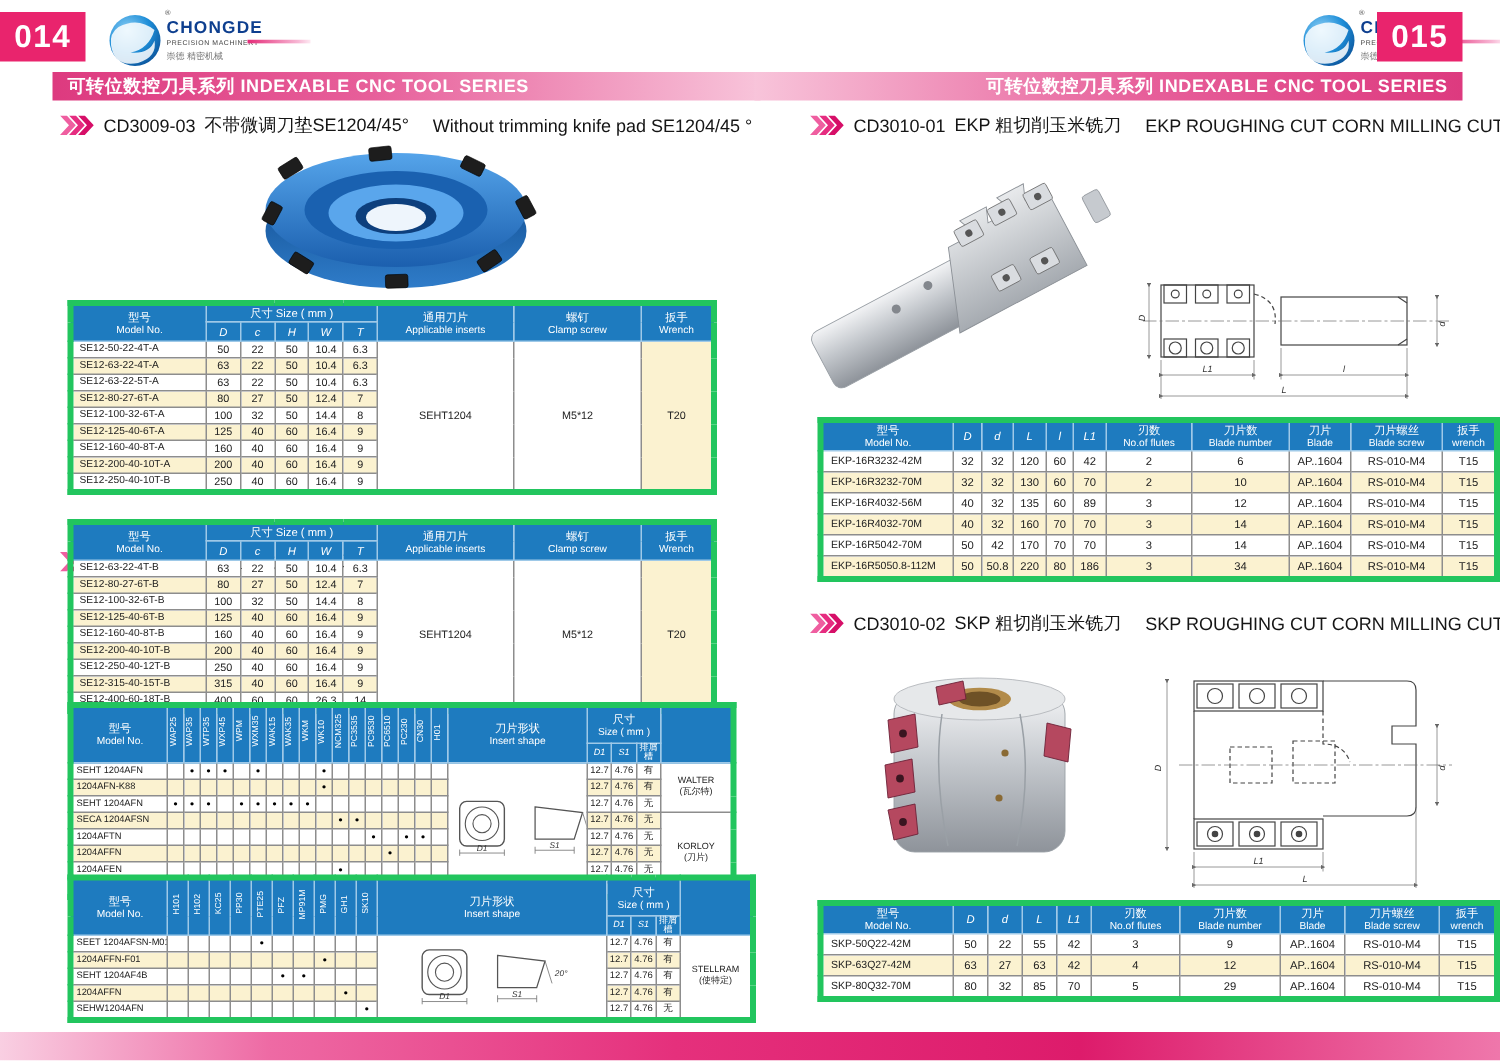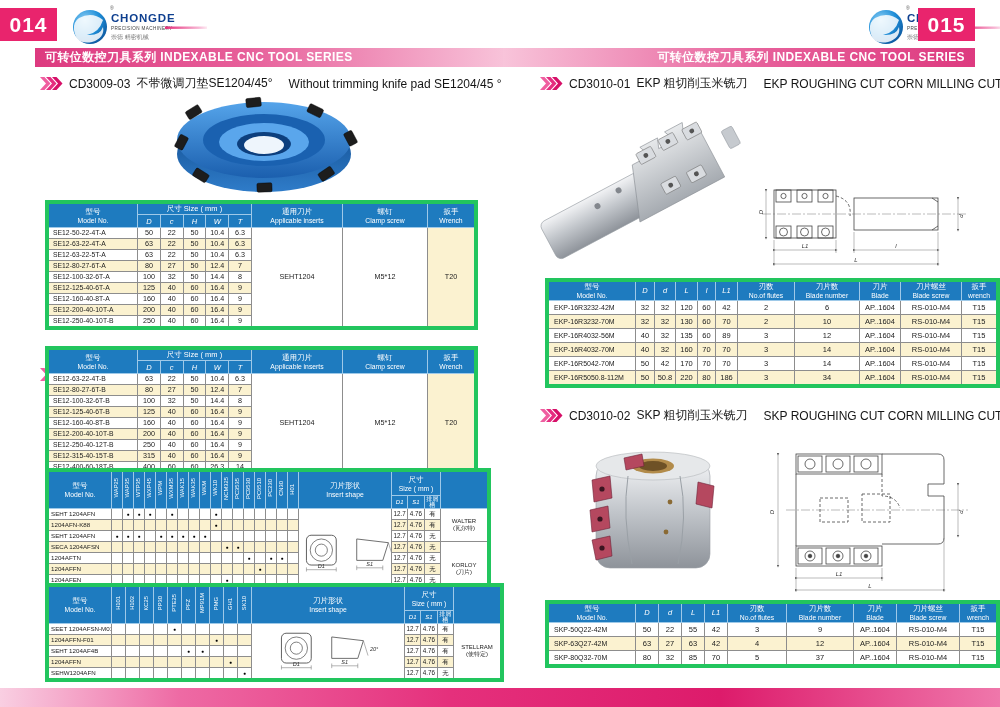--- a/index.html
+++ b/index.html
@@ -1139,21 +1139,21 @@
               <td class="cream">RS-010-M4</td>
               <td class="cream">T15</td>
             </tr>
             <tr>
               <td class="model white">SKP-80Q32-70M</td>
               <td class="white">80</td>
               <td class="white">32</td>
               <td class="white">85</td>
               <td class="white">70</td>
               <td class="white">5</td>
-              <td class="white">37</td>
+              <td class="white">29</td>
               <td class="white">AP..1604</td>
               <td class="white">RS-010-M4</td>
               <td class="white">T15</td>
             </tr>
           </tbody>
         </table>
     </div>
   </div>
 
   <div class="bottombar"></div>

